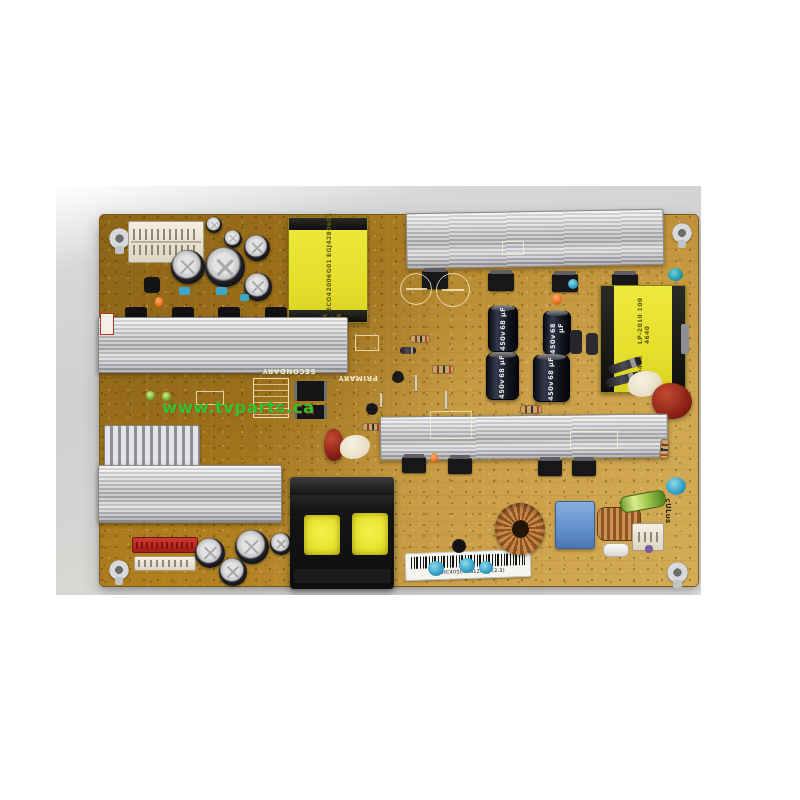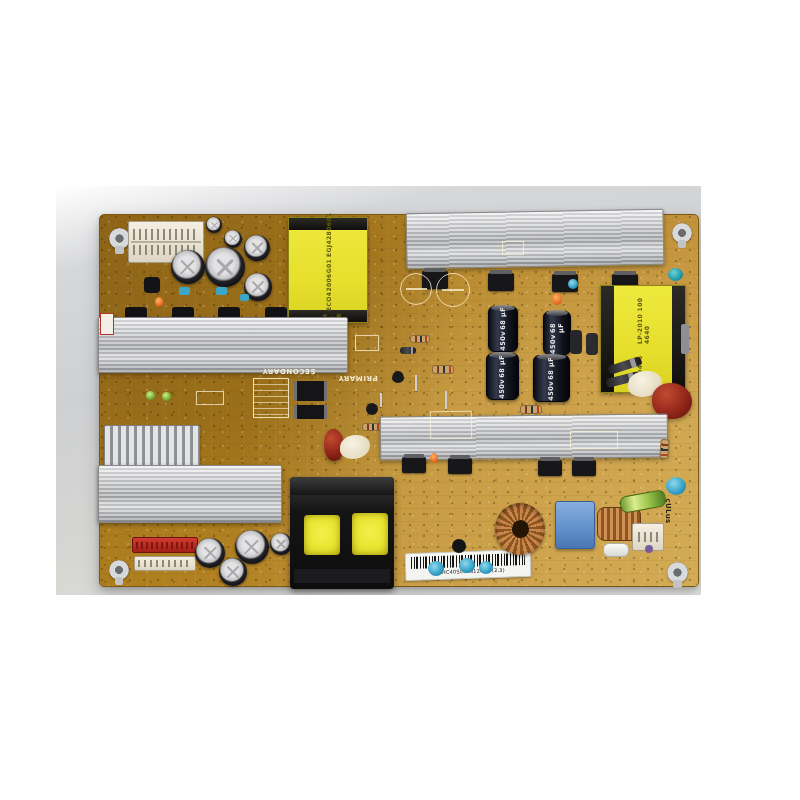--- a/index.html
+++ b/index.html
@@ -113,20 +113,21 @@
     font-size:5px;color:#222;letter-spacing:.2px;}
   .fuse-w{background:linear-gradient(180deg,#fbfbf9,#d8d8d4);border:1px solid #b0b0aa;border-radius:6px;}
   .ulmark{color:#2a2415;font-size:7px;font-weight:bold;transform:rotate(90deg);letter-spacing:.3px;}
   #watermark{position:absolute;left:106px;top:212px;font-size:16.5px;font-weight:bold;
     color:#2ec42e;text-shadow:1px 1px 0 rgba(196,52,40,.6);letter-spacing:.5px;z-index:50;}
 </style>
 </head>
 <body>
 
 <div id="photo">
+  <div id="watermark">www.tvparts.ca</div>
 
   <div id="board">
     <div class="dots"></div>
     <div class="traces"></div>
 
     <div class="abs eyelet" style="left:9px;top:13px;width:21px;height:21px;"></div>
     <div class="abs eyelet" style="left:572px;top:8px;width:20px;height:20px;"></div>
     <div class="abs eyelet" style="left:9px;top:345px;width:20px;height:20px;"></div>
     <div class="abs eyelet" style="left:567px;top:347px;width:21px;height:21px;"></div>
 

